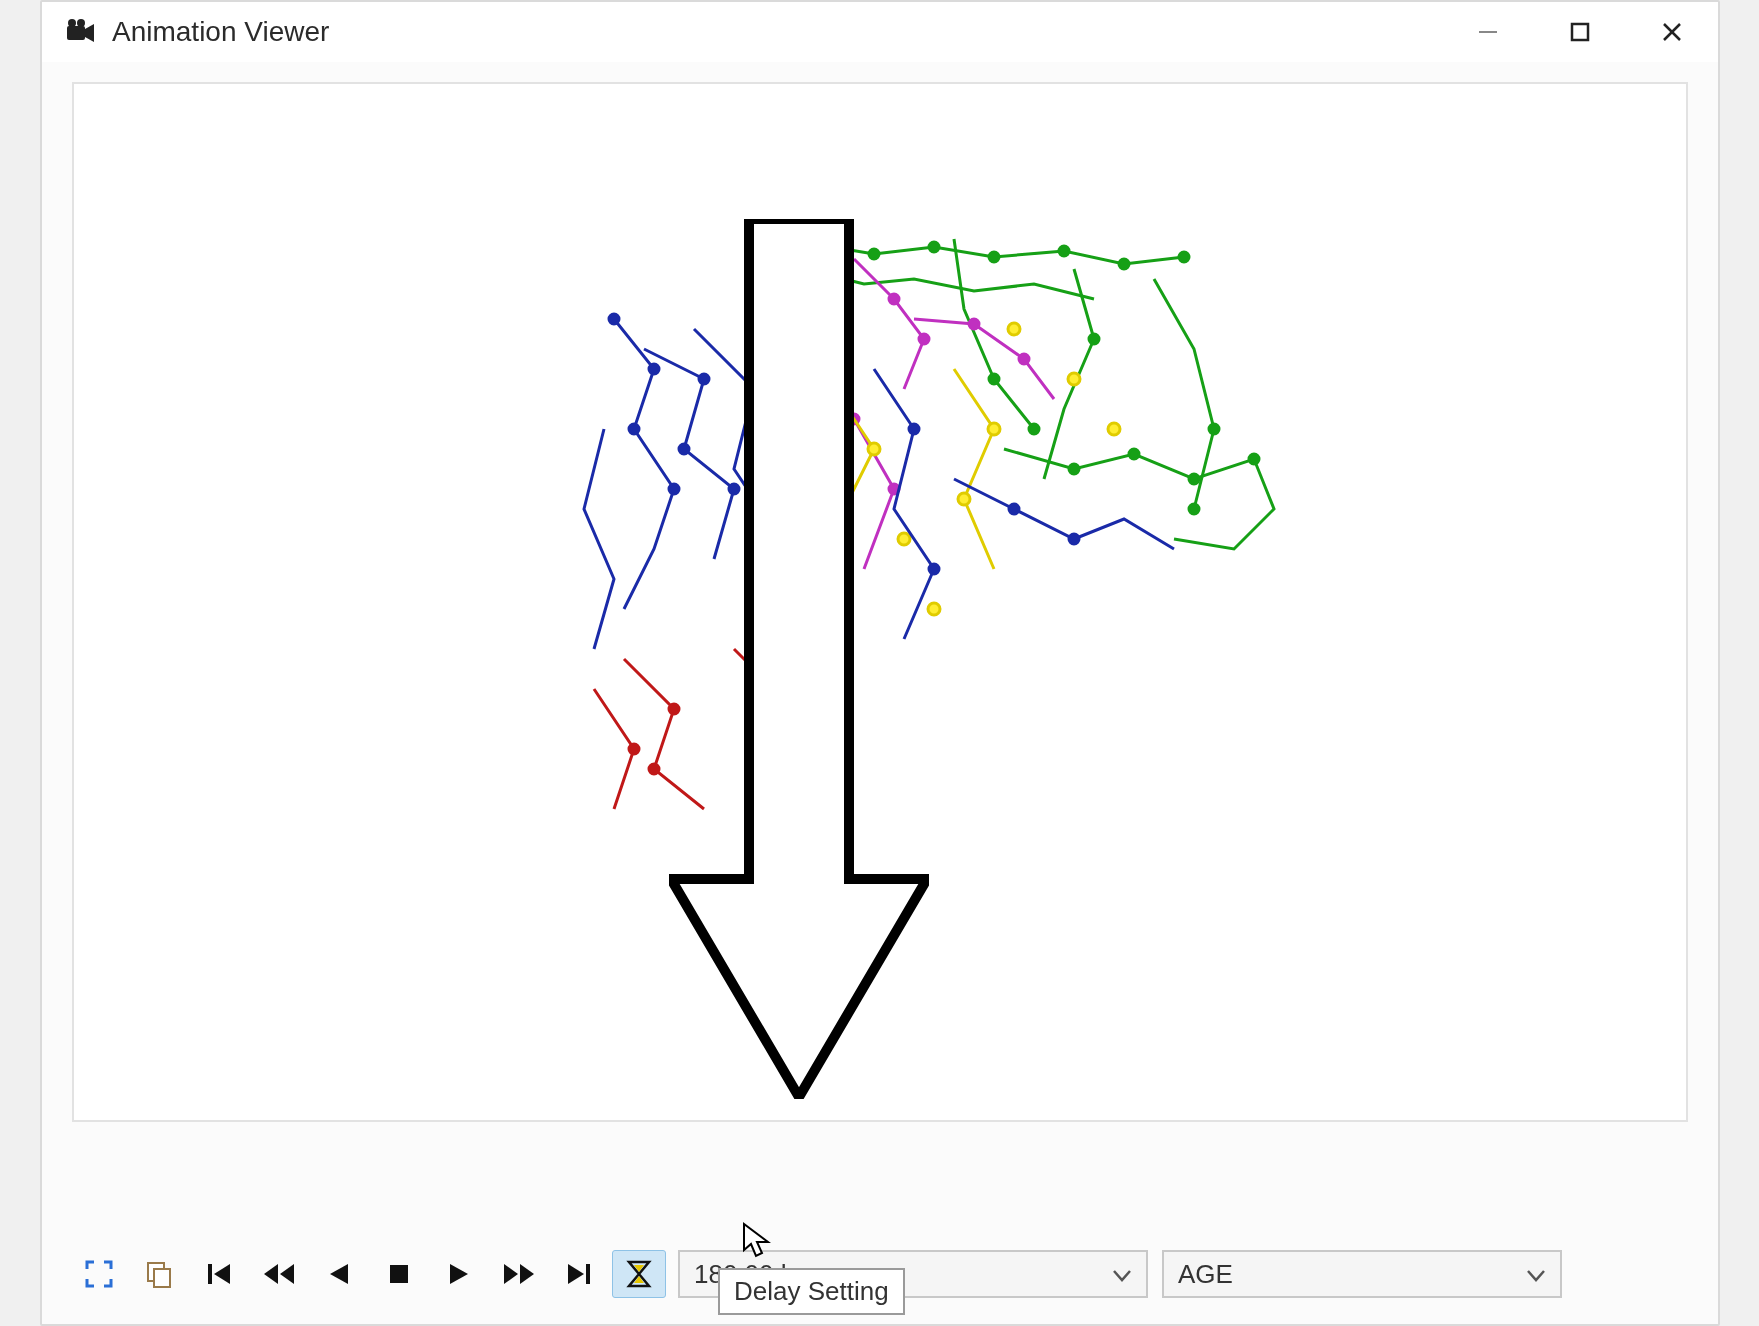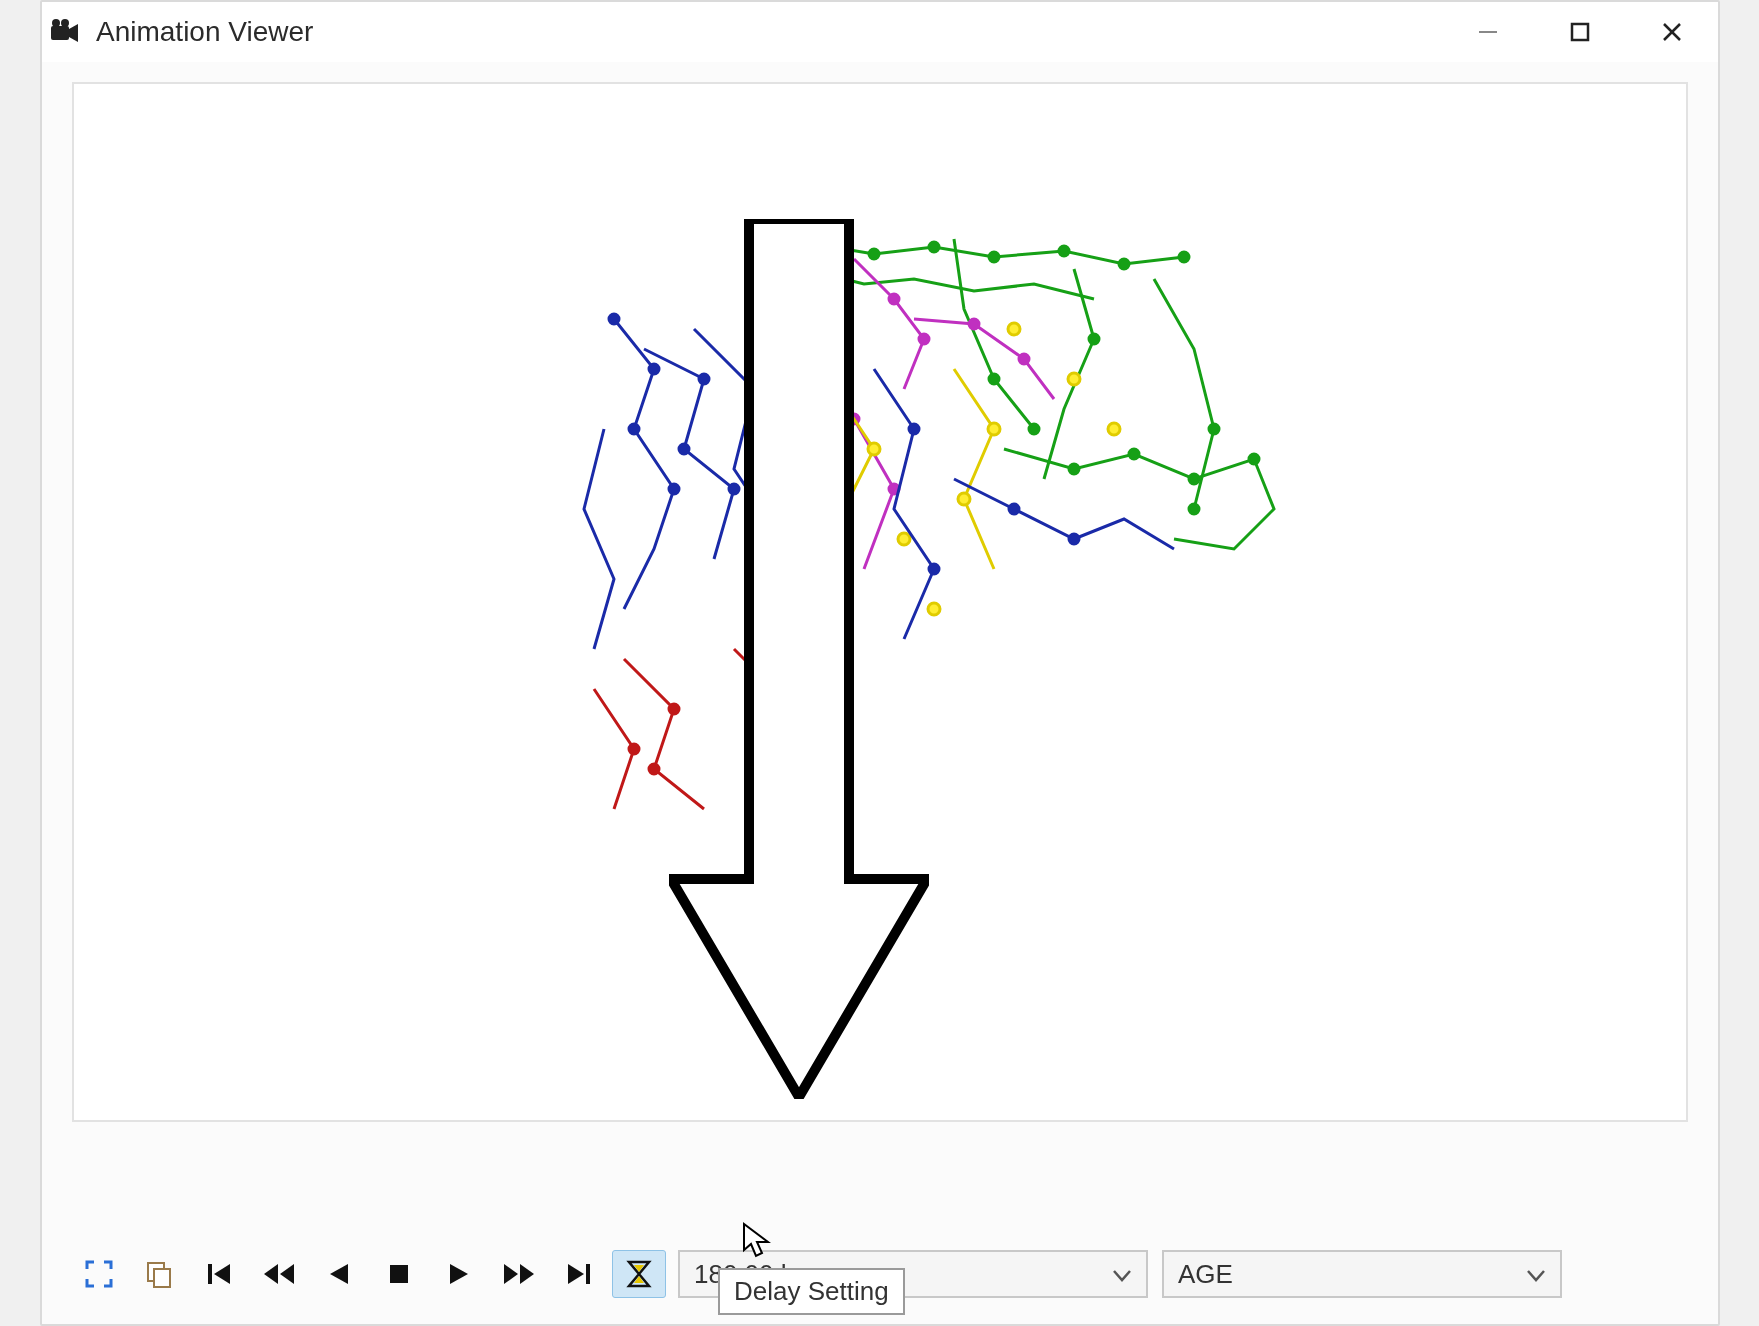--- a/index.html
+++ b/index.html
@@ -23,21 +23,21 @@
       height: 1326px;
       background: #fbfbfb;
       border: 2px solid #dadada;
       border-radius: 2px;
     }
     
     .titlebar {
       height: 60px;
       display: flex;
       align-items: center;
-      padding-left: 6px;
+      padding-left: 22px;
       background: #ffffff;
     }
     .titlebar .app-icon {
       width: 34px;
       height: 34px;
       display:flex;
       align-items:center;
       justify-content:center;
       margin-right: 14px;
     }

